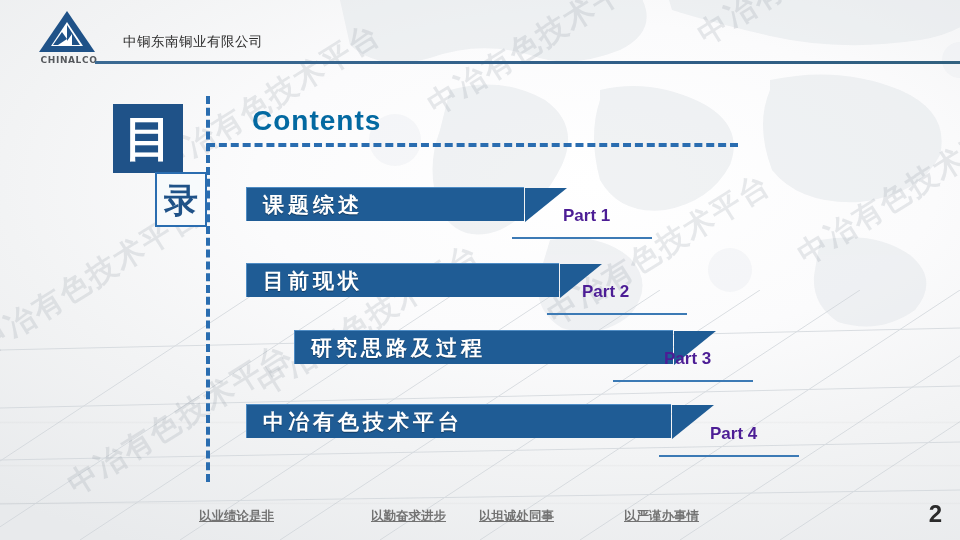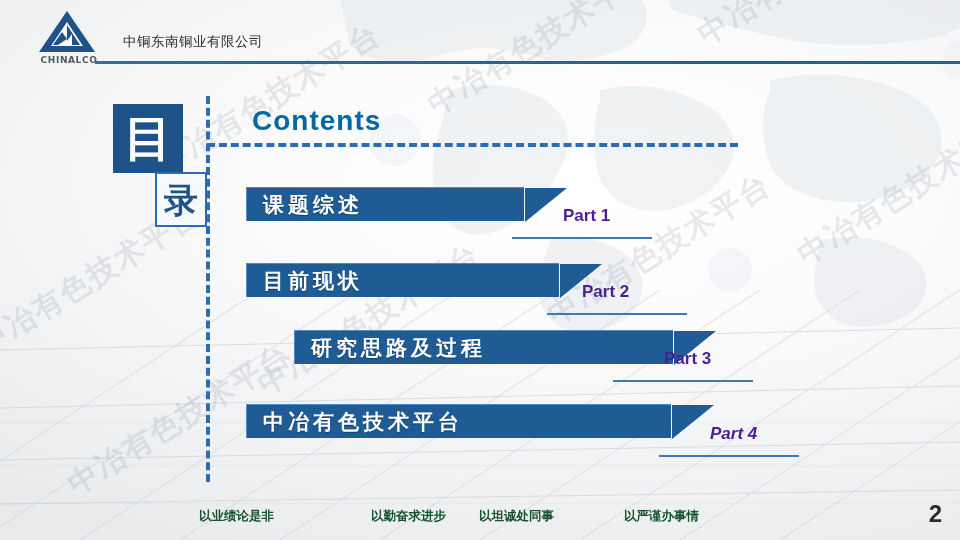--- a/index.html
+++ b/index.html
@@ -171,23 +171,24 @@
     height: 1.5px;
     background: #3c7ab5;
   }
 
   
   .footer-item {
     position: absolute;
     top: 508px;
     font-size: 12.5px;
     font-weight: 700;
-    color: #14532d;
+    color: #737373;
     white-space: nowrap;
     font-family: "DejaVu Sans", sans-serif;
+    text-decoration: underline;
   }
   .page-num {
     position: absolute;
     right: 18px; top: 500px;
     font-size: 24px;
     font-weight: 700;
     color: #2b2b2b;
   }
 </style>
 </head>
@@ -291,21 +292,21 @@
     </div>
     <div class="part-label" style="left:664px; top:349px;">Part 3</div>
     <div class="part-rule" style="left:613px; top:380px; width:140px;"></div>
   </div>
 
   <div class="row">
     <div class="chev" style="left:246px; top:404px; width:425px;">
       <span class="chev-label">中冶有色技术平台</span>
       <span class="chev-tip" style="left:425px;"></span>
     </div>
-    <div class="part-label" style="left:710px; top:424px;font-style:italic;">Part 4</div>
+    <div class="part-label" style="left:710px; top:424px;">Part 4</div>
     <div class="part-rule" style="left:659px; top:455px; width:140px;"></div>
   </div>
 
   <div class="footer-item" style="left:199px;">以业绩论是非</div>
   <div class="footer-item" style="left:339px;margin-left:32px;">以勤奋求进步</div>
   <div class="footer-item" style="left:479px;">以坦诚处同事</div>
   <div class="footer-item" style="left:624px;text-align:center;">以严谨办事情</div>
 
   <div class="page-num">2</div>
 

